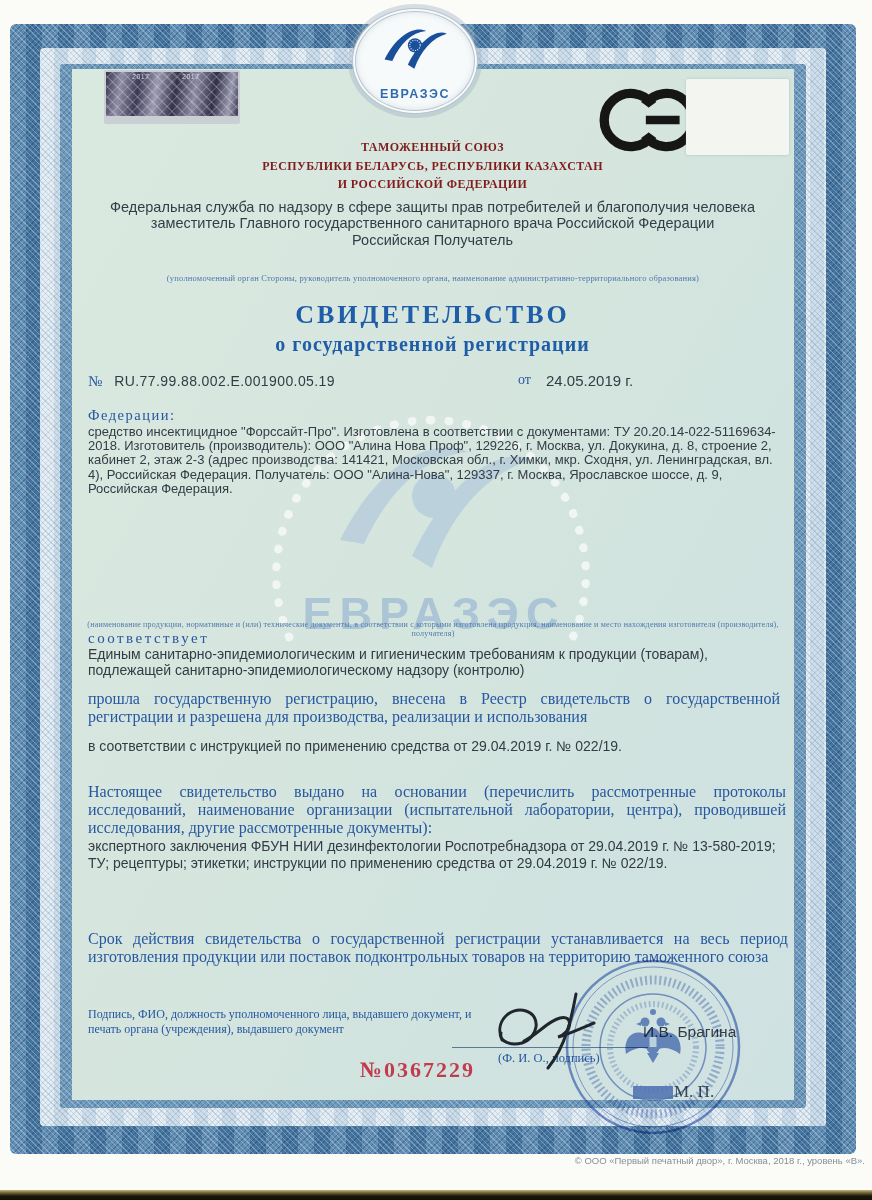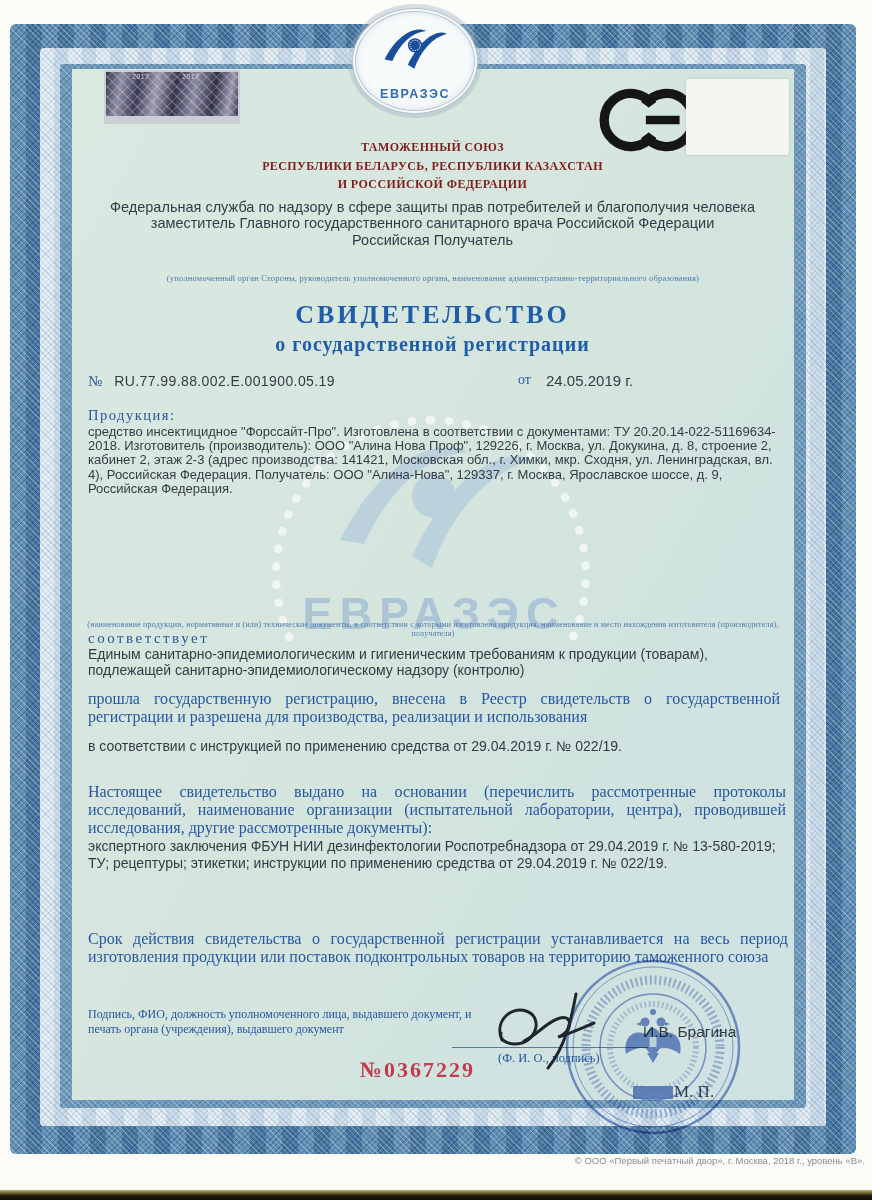--- a/index.html
+++ b/index.html
@@ -147,21 +147,21 @@
   <div class="abs center doc-subtitle" style="left:74px;top:333px;width:717px;">о государственной регистрации</div>
 
   <div class="abs num-row" style="left:88px;top:372px;width:700px;height:22px;">
     <span class="serif-blue" style="font-size:15px;">№</span>
     <span class="sans-dark" style="font-size:14px;margin-left:8px;letter-spacing:.4px;">RU.77.99.88.002.E.001900.05.19</span>
     <span class="serif-blue" style="position:absolute;left:430px;top:0;font-size:14px;">от</span>
     <span class="sans-dark" style="position:absolute;left:458px;top:0;font-size:15px;">24.05.2019 г.</span>
   </div>
 
   <div class="abs" style="left:88px;top:407px;width:700px;">
-    <div class="serif-blue" style="font-size:14.5px;letter-spacing:1.5px;">Продукция:</div>
+    <div class="serif-blue" style="font-size:14.5px;letter-spacing:1.5px;">Федерации:</div>
     <div class="sans-dark" style="font-size:13px;line-height:14.2px;margin-top:1px;">средство инсектицидное "Форссайт-Про". Изготовлена в соответствии с документами: ТУ 20.20.14-022-51169634-2018. Изготовитель (производитель): ООО "Алина Нова Проф", 129226, г. Москва, ул. Докукина, д. 8, строение 2, кабинет 2, этаж 2-3 (адрес производства: 141421, Московская обл., г. Химки, мкр. Сходня, ул. Ленинградская, вл. 4), Российская Федерация. Получатель: ООО "Алина-Нова", 129337, г. Москва, Ярославское шоссе, д. 9, Российская Федерация.</div>
   </div>
 
   <div class="abs center footnote" style="left:78px;top:620px;width:710px;font-size:8px;">(наименование продукции, нормативные и (или) технические документы, в соответствии с которыми изготовлена продукция, наименование и место нахождения изготовителя (производителя), получателя)</div>
 
   <div class="abs serif-blue" style="left:88px;top:630px;font-size:15px;letter-spacing:2.5px;">соответствует</div>
   <div class="abs sans-dark" style="left:88px;top:647px;width:680px;font-size:14px;line-height:15.8px;">Единым санитарно-эпидемиологическим и гигиеническим требованиям к продукции (товарам), подлежащей санитарно-эпидемиологическому надзору (контролю)</div>
 
   <div class="abs serif-blue just" style="left:88px;top:690px;width:692px;font-size:16px;line-height:18.3px;">прошла государственную регистрацию, внесена в Реестр свидетельств о государственной регистрации и разрешена для производства, реализации и использования</div>
   <div class="abs sans-dark" style="left:88px;top:738px;width:700px;font-size:14px;">в соответствии с инструкцией по применению средства от 29.04.2019 г. № 022/19.</div>

